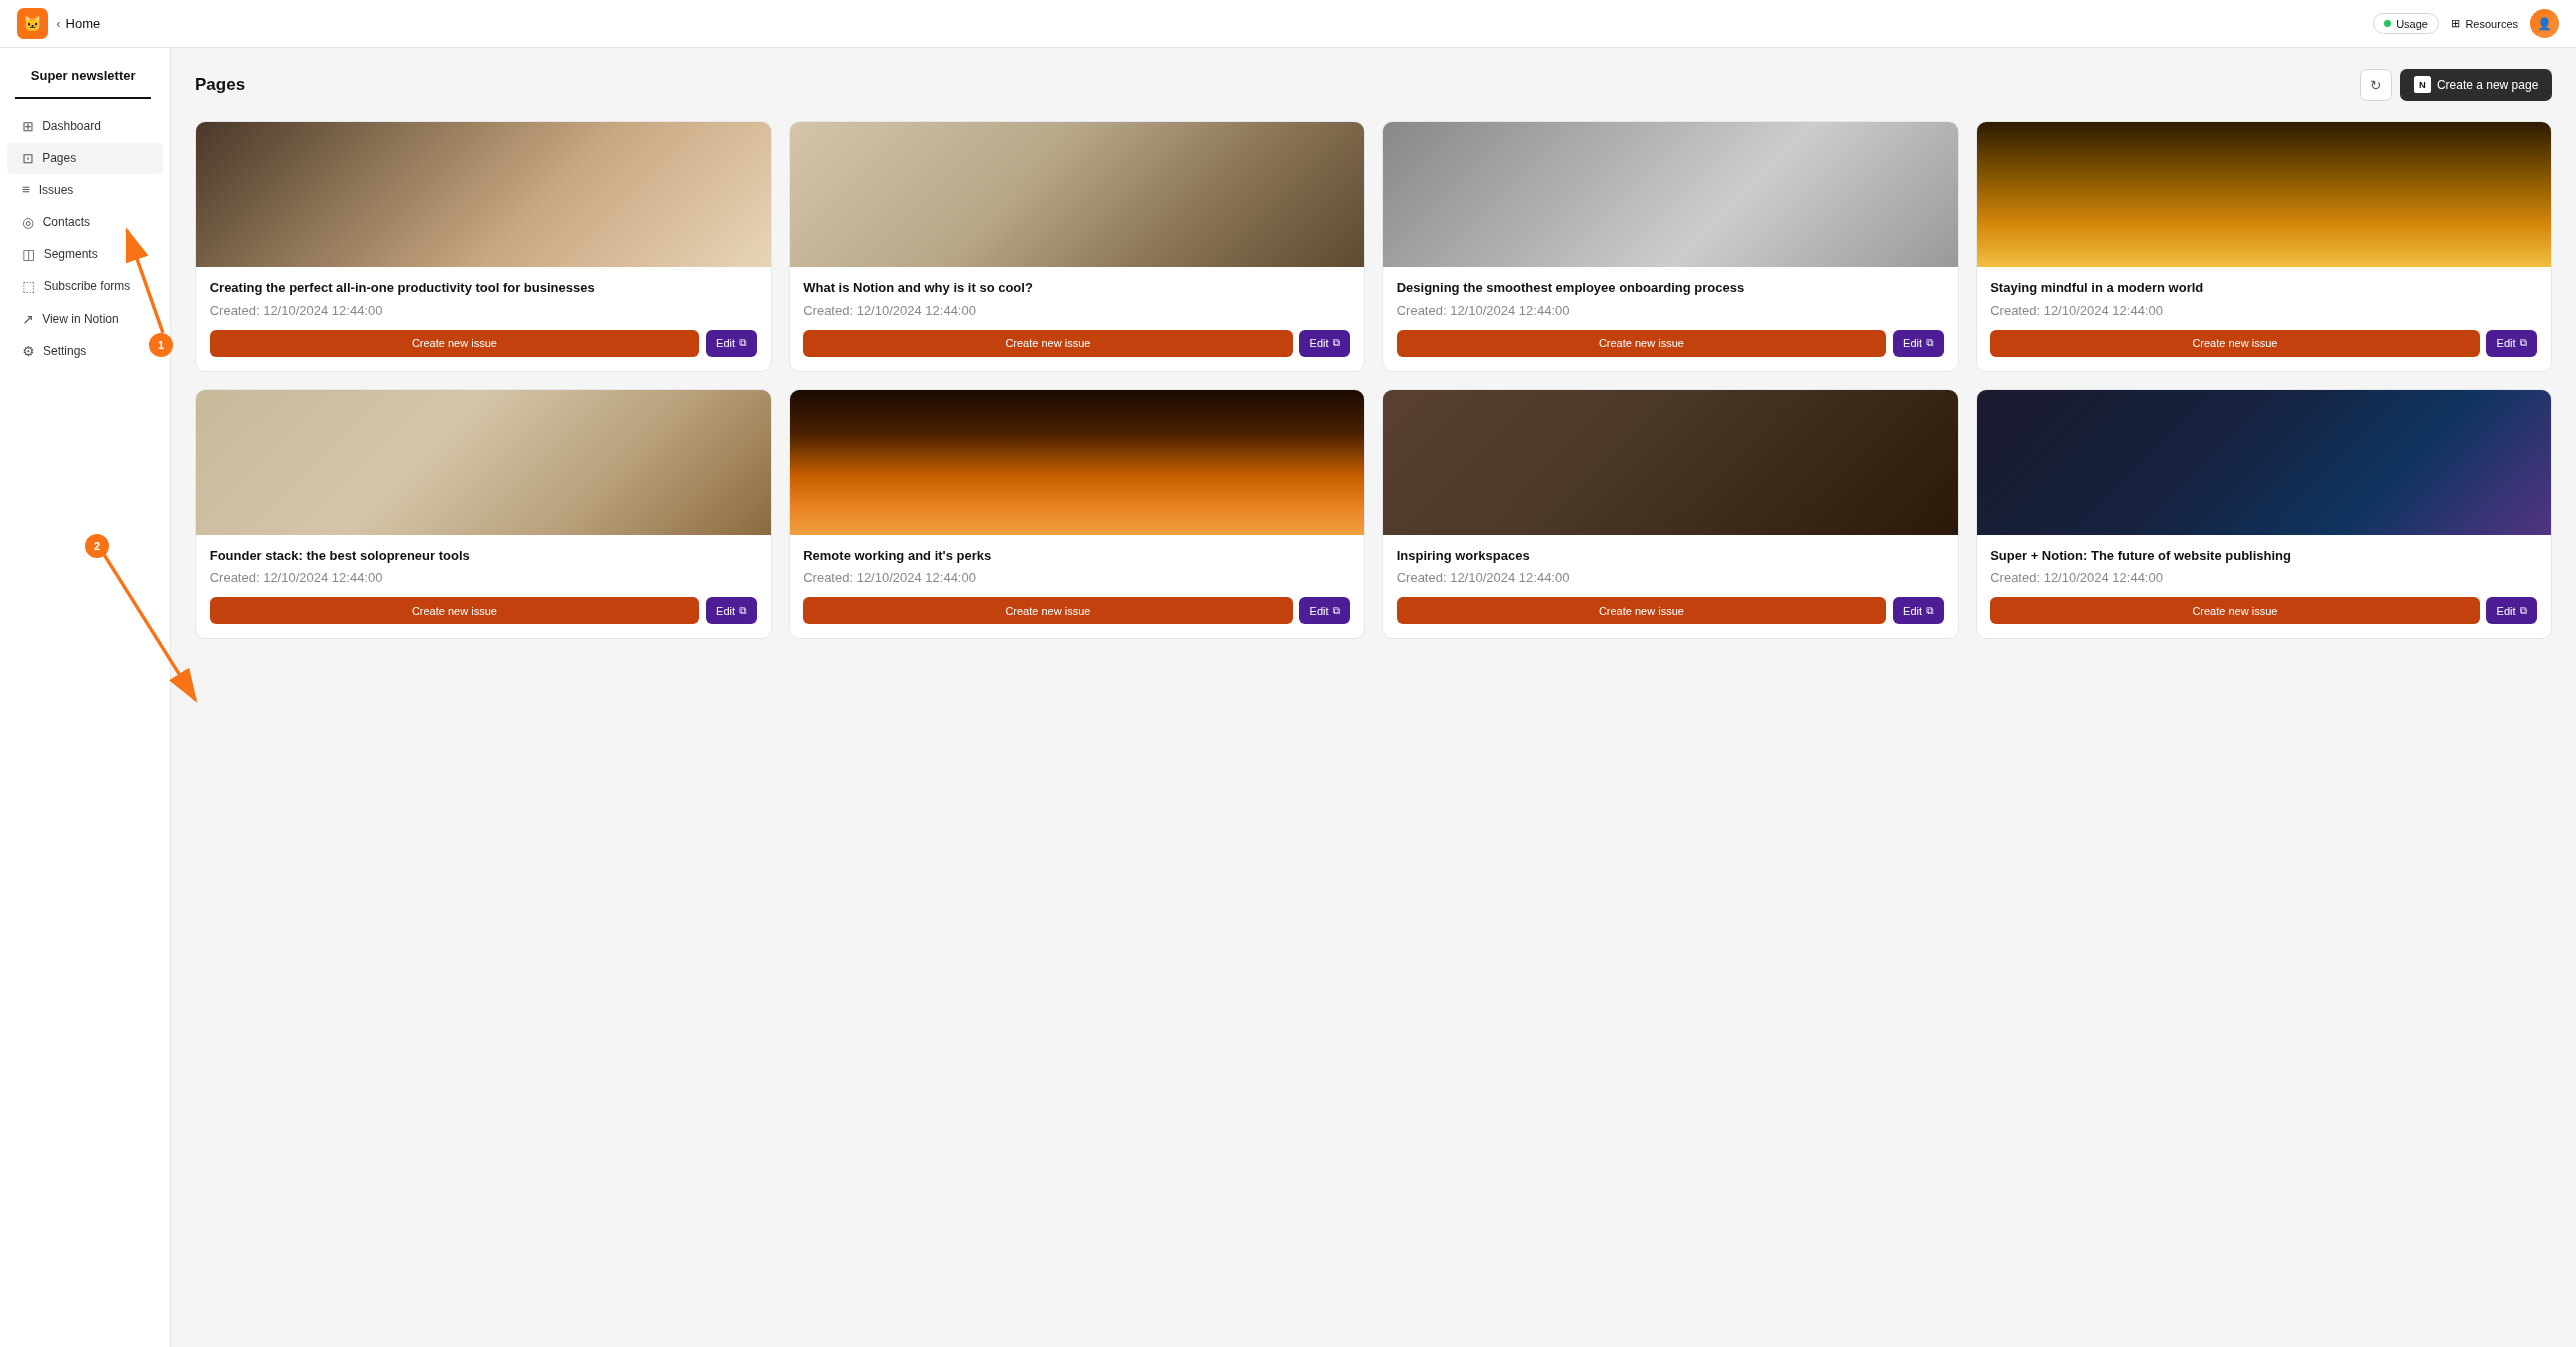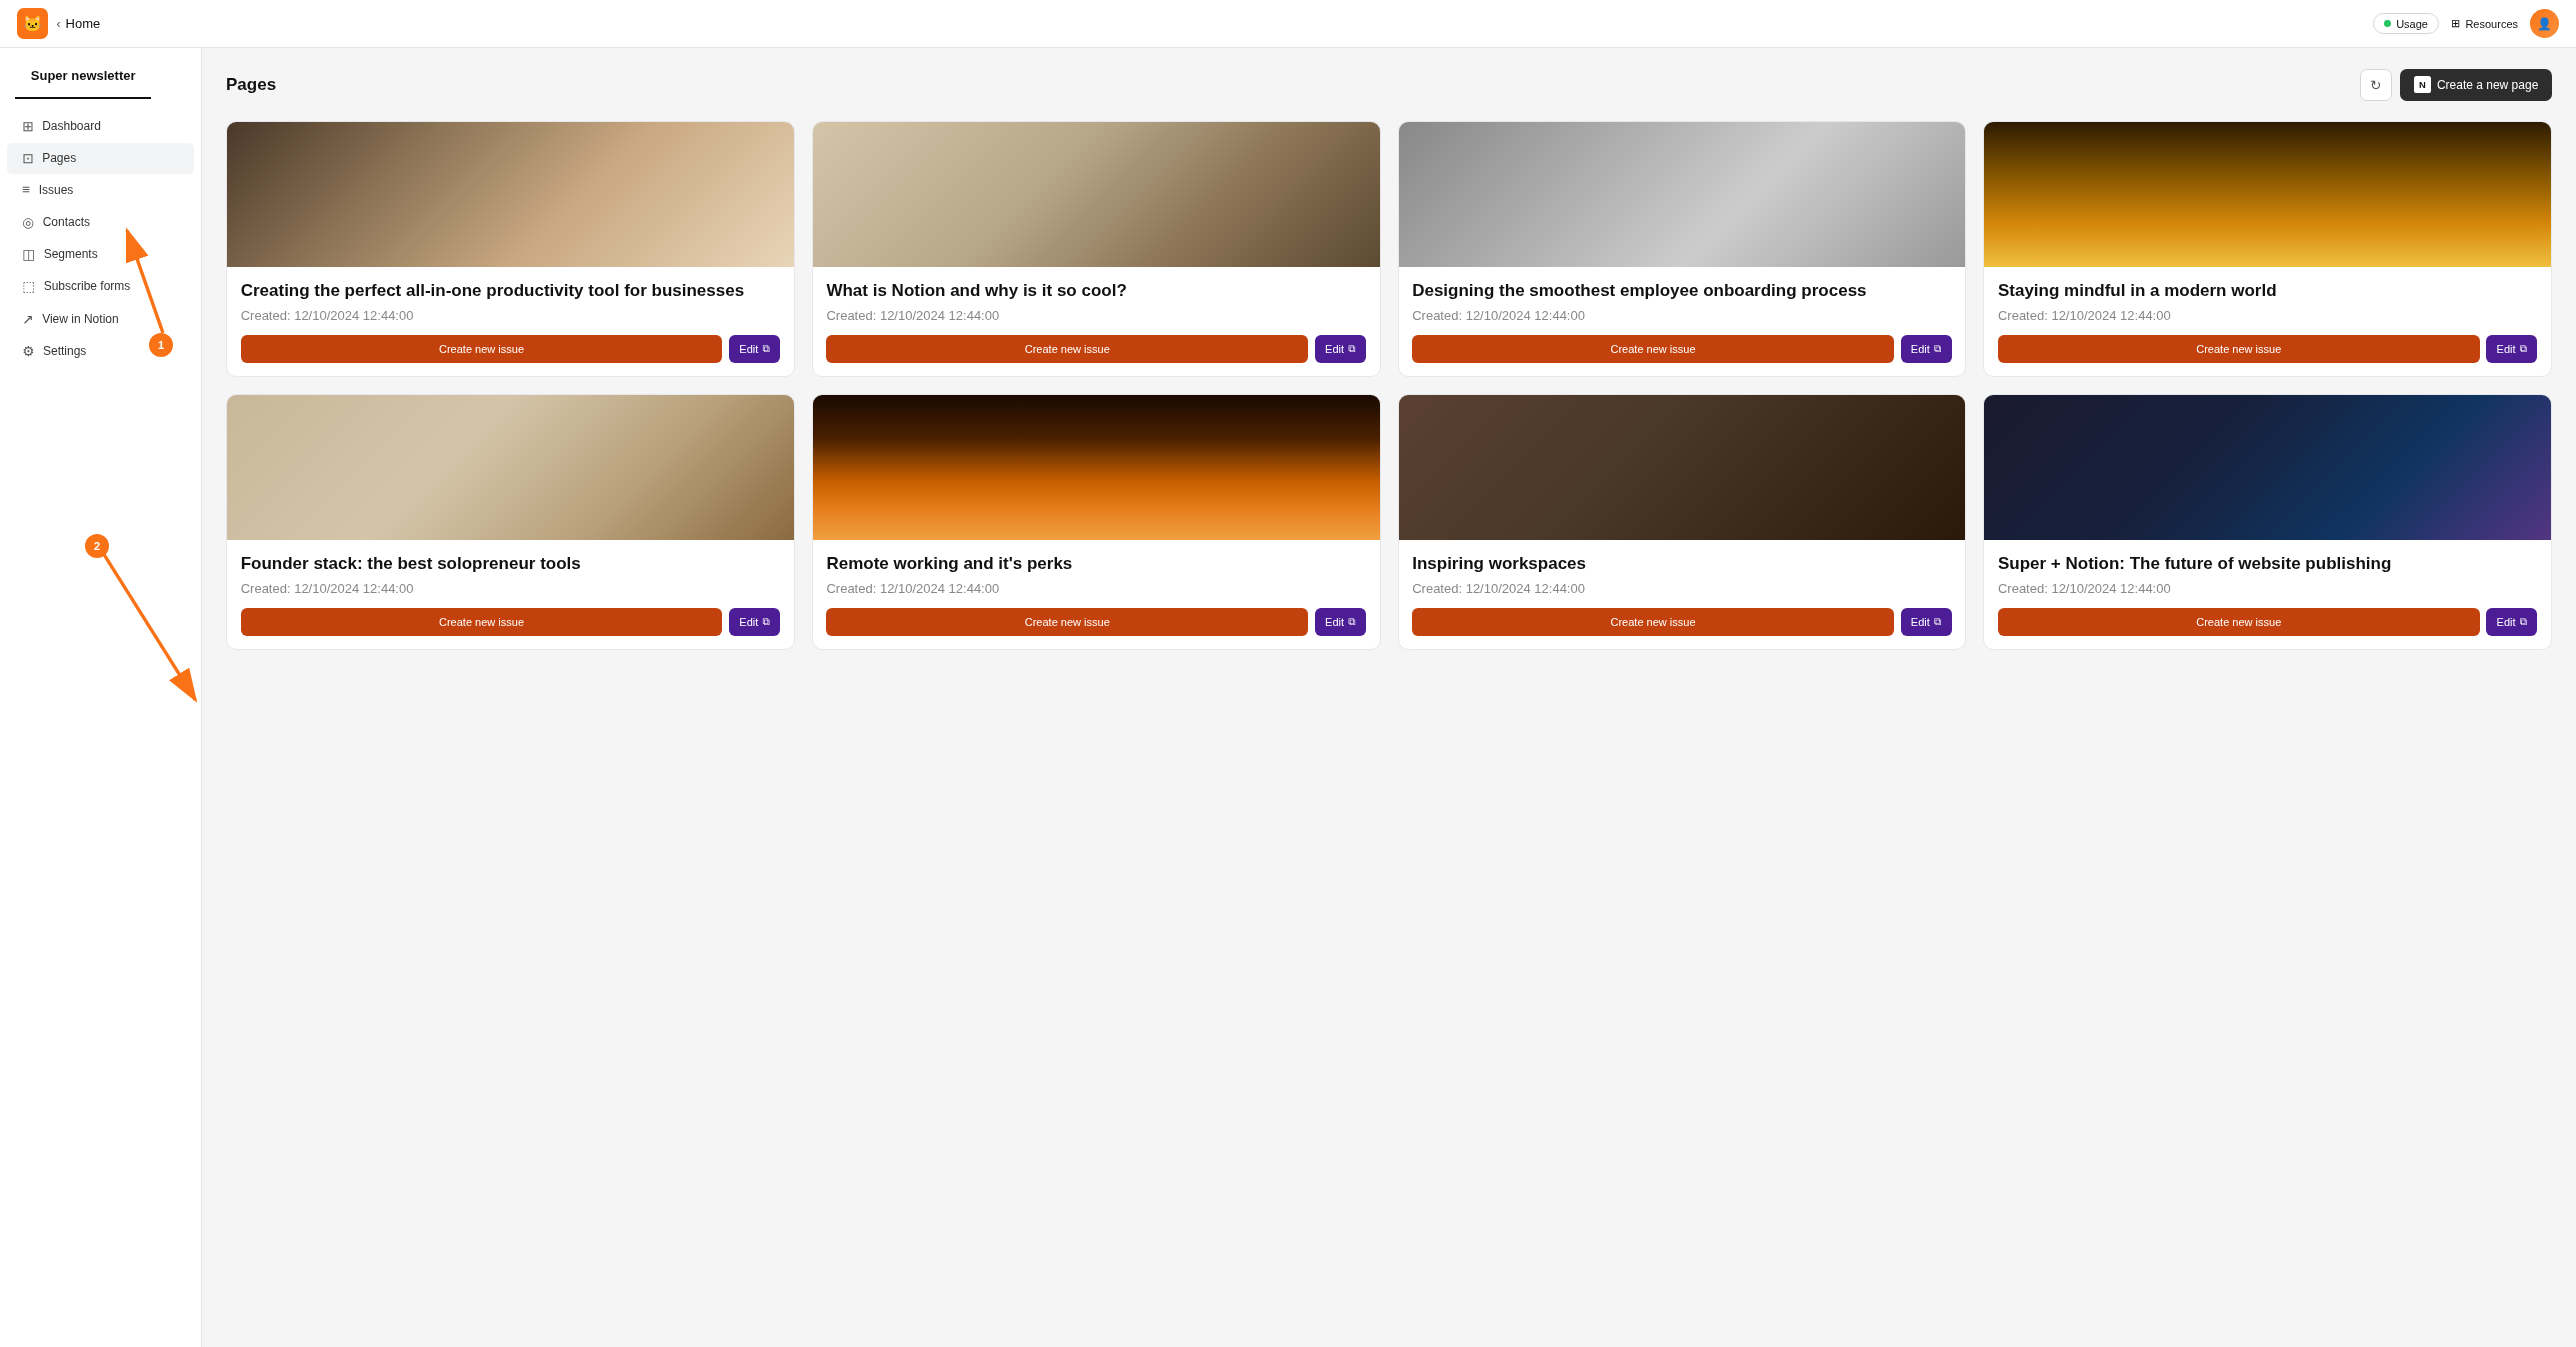--- a/index.html
+++ b/index.html
@@ -31,21 +31,21 @@
     .avatar-img {
       width: 100%; height: 100%; background: linear-gradient(135deg, #f97316, #fb923c);
       display: flex; align-items: center; justify-content: center; font-size: 12px; color: #fff;
     }
 
     
     .layout { display: flex; padding-top: 48px; height: 100vh; }
 
     
     .sidebar {
-      width: 202px; background: #fff; border-right: 0.9px solid #e5e5e5;
+      width: 171px; background: #fff; border-right: 0.9px solid #e5e5e5;
       padding: 13.7px 0; flex-shrink: 0; height: calc(100vh - 48px); overflow-y: auto;
     }
     .sidebar-brand {
       padding: 6.8px 15.4px 13.7px; font-size: 13px; font-weight: 700; color: #111;
       border-bottom: 2.1px solid #111; display: inline-block; margin-left: 15.4px; margin-bottom: 10.2px;
     }
     .sidebar-nav { list-style: none; padding: 0; }
     .sidebar-item {
       display: flex; align-items: center; gap: 8.5px; padding: 7.7px 15.4px;
       font-size: 12px; color: #333; cursor: pointer; border-radius: 5.1px; margin: 0.9px 6.8px;
@@ -85,21 +85,21 @@
     }
     .page-card {
       background: #fff; border-radius: 10.2px; border: 1.3px solid #e5e7eb;
       overflow: hidden; display: flex; flex-direction: column;
     }
     .page-card-image {
       width: 100%; height: 145px; object-fit: cover; background: #e5e7eb;
       display: flex; align-items: center; justify-content: center; overflow: hidden;
     }
     .page-card-body { padding: 12px 13.7px 13.7px; flex: 1; display: flex; flex-direction: column; }
-    .page-card-title { font-size: 17px; font-weight: 600; color: #111; line-height: 1.4; margin-bottom: 5.1px; }
+    .page-card-title { font-size: 13px; font-weight: 600; color: #111; line-height: 1.4; margin-bottom: 5.1px; }
     .page-card-date { font-size: 13px; color: #888; margin-bottom: 12px; }
     .page-card-actions { display: flex; gap: 6.8px; margin-top: auto; }
     .create-issue-btn {
       flex: 1; background: #c2410c; color: #fff; border: none; border-radius: 6px;
       padding: 7.7px 10.2px; font-size: 11px; font-weight: 500; cursor: pointer;
     }
     .edit-btn {
       display: flex; align-items: center; gap: 4.3px; background: #4c1d95; color: #fff;
       border: none; border-radius: 6px; padding: 7.7px 10.2px; font-size: 11px; font-weight: 500; cursor: pointer;
     }

